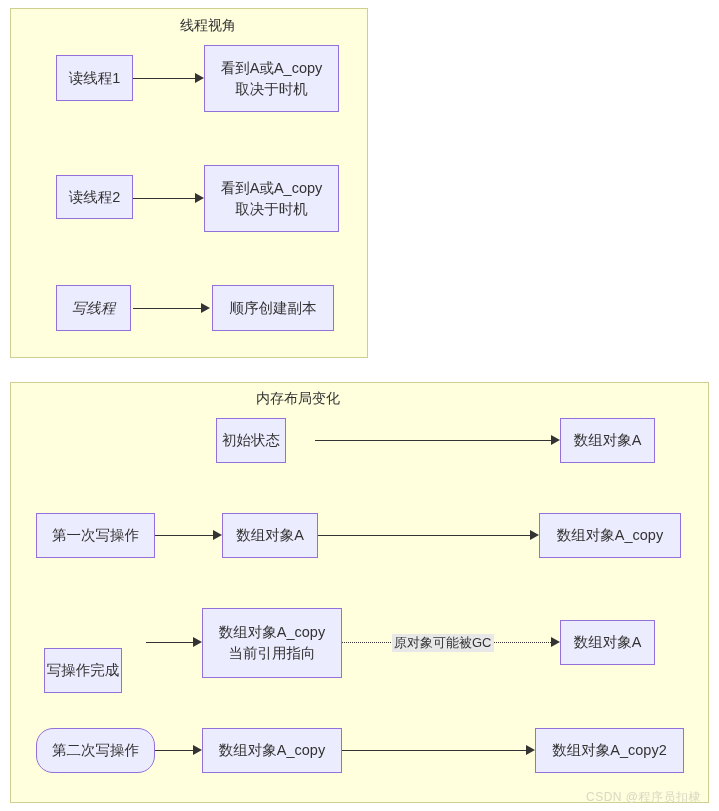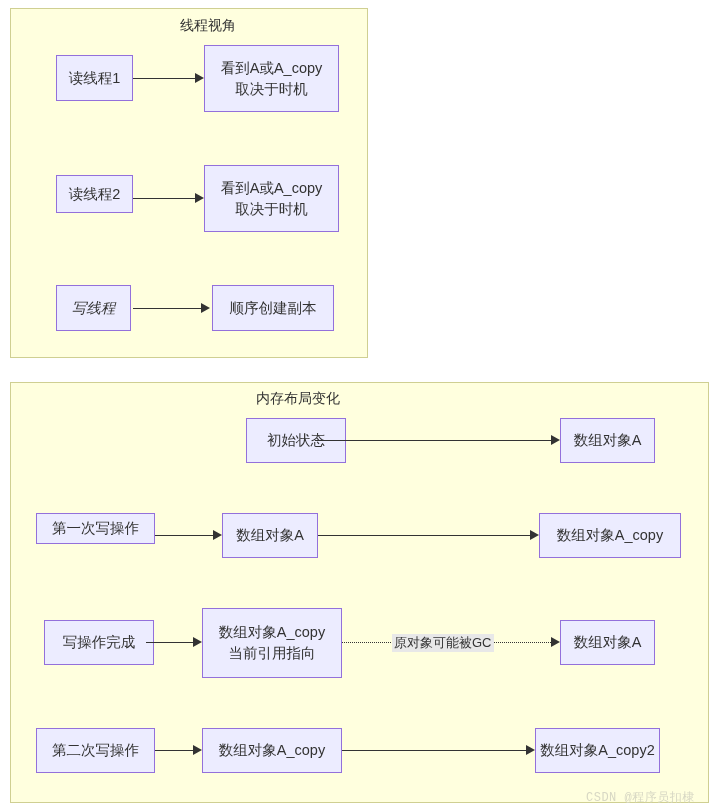--- a/index.html
+++ b/index.html
@@ -72,77 +72,76 @@
     line-height: 16px;
     padding: 1px 2px;
     white-space: nowrap;
   }
   .watermark {
     position: absolute;
     font-size: 12px;
     color: #d8d8c4;
     letter-spacing: 0.5px;
     white-space: nowrap;
-    font-family: Liberation Mono, monospace;
   }
 </style>
 </head>
 <body>
 
 <div id="canvas">
 
   <div class="cluster" style="left:10px; top:8px; width:358px; height:350px;"></div>
   <div class="cluster-title" style="left:10px; top:17px; width:396px;">线程视角</div>
 
   <div class="node" style="left:56px; top:55px; width:77px; height:46px;">读线程1</div>
   <div class="edge" style="left:133px; top:78px; width:62px;"></div>
   <div class="arrowhead" style="left:195px; top:73px;"></div>
   <div class="node" style="left:204px; top:45px; width:135px; height:67px;">看到A或A_copy
 取决于时机</div>
 
-  <div class="node" style="left:56px; top:175px; width:77px; height:38px;">读线程2</div>
+  <div class="node" style="left:56px; top:175px; width:77px; height:44px;">读线程2</div>
   <div class="edge" style="left:133px; top:198px; width:62px;"></div>
   <div class="arrowhead" style="left:195px; top:193px;"></div>
   <div class="node" style="left:204px; top:165px; width:135px; height:67px;">看到A或A_copy
 取决于时机</div>
 
   <div class="node" style="left:56px; top:285px; width:75px; height:46px;font-style:italic;">写线程</div>
   <div class="edge" style="left:133px; top:308px; width:68px;"></div>
   <div class="arrowhead" style="left:201px; top:303px;"></div>
   <div class="node" style="left:212px; top:285px; width:122px; height:46px;text-align:center;">顺序创建副本</div>
 
   <div class="cluster" style="left:10px; top:382px; width:699px; height:421px;"></div>
   <div class="cluster-title" style="left:10px; top:390px; width:576px;">内存布局变化</div>
 
-  <div class="node" style="left:246px; top:418px; width:100px; height:45px;">初始状态</div>
+  <div class="node" style="left:216px; top:418px; width:70px; height:45px;">初始状态</div>
   <div class="edge" style="left:315px; top:440px; width:236px;"></div>
   <div class="arrowhead" style="left:551px; top:435px;"></div>
   <div class="node" style="left:560px; top:418px; width:95px; height:45px;">数组对象A</div>
 
-  <div class="node" style="left:36px; top:513px; width:119px; height:31px;">第一次写操作</div>
+  <div class="node" style="left:36px; top:513px; width:119px; height:45px;">第一次写操作</div>
   <div class="edge" style="left:155px; top:535px; width:58px;"></div>
   <div class="arrowhead" style="left:213px; top:530px;"></div>
   <div class="node" style="left:222px; top:513px; width:96px; height:45px;">数组对象A</div>
   <div class="edge" style="left:318px; top:535px; width:212px;"></div>
   <div class="arrowhead" style="left:530px; top:530px;"></div>
   <div class="node" style="left:539px; top:513px; width:142px; height:45px;">数组对象A_copy</div>
 
-  <div class="node" style="left:44px; top:620px; width:110px; height:45px;">写操作完成</div>
+  <div class="node" style="left:44px; top:648px; width:78px; height:45px;">写操作完成</div>
   <div class="edge" style="left:146px; top:642px; width:47px;"></div>
   <div class="arrowhead" style="left:193px; top:637px;"></div>
   <div class="node" style="left:202px; top:608px; width:140px; height:70px;">数组对象A_copy
 当前引用指向</div>
   <div class="edge dotted" style="left:342px; top:642px; width:209px;"></div>
   <div class="edge-label" style="left:392px; top:634px;">原对象可能被GC</div>
   <div class="arrowhead" style="left:551px; top:637px;"></div>
   <div class="node" style="left:560px; top:620px; width:95px; height:45px;">数组对象A</div>
 
-  <div class="node" style="left:36px; top:728px; width:119px; height:45px;">第二次写操作</div>
+  <div class="node" style="left:36px; top:728px; width:119px; height:45px;border-radius:17px;">第二次写操作</div>
   <div class="edge" style="left:155px; top:750px; width:38px;"></div>
   <div class="arrowhead" style="left:193px; top:745px;"></div>
   <div class="node" style="left:202px; top:728px; width:140px; height:45px;">数组对象A_copy</div>
   <div class="edge" style="left:342px; top:750px; width:184px;"></div>
   <div class="arrowhead" style="left:526px; top:745px;"></div>
-  <div class="node" style="left:535px; top:728px; width:125px; height:45px;">数组对象A_copy2</div>
+  <div class="node" style="left:535px; top:728px; width:149px; height:45px;">数组对象A_copy2</div>
 
   <div class="watermark" style="left:586px; top:789px;">CSDN @程序员扣棣</div>
 
 </div>
 
 </body></html>

